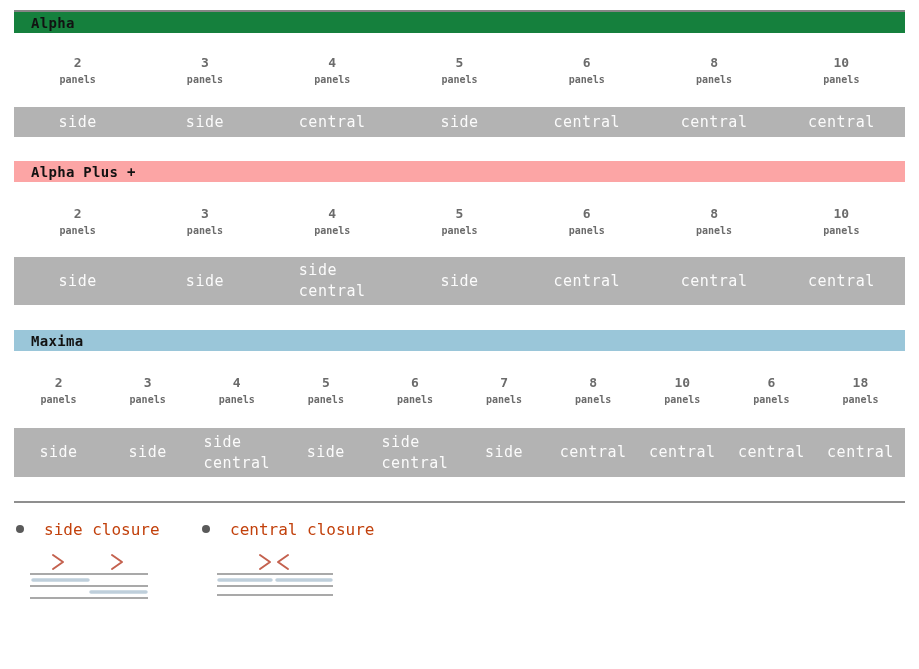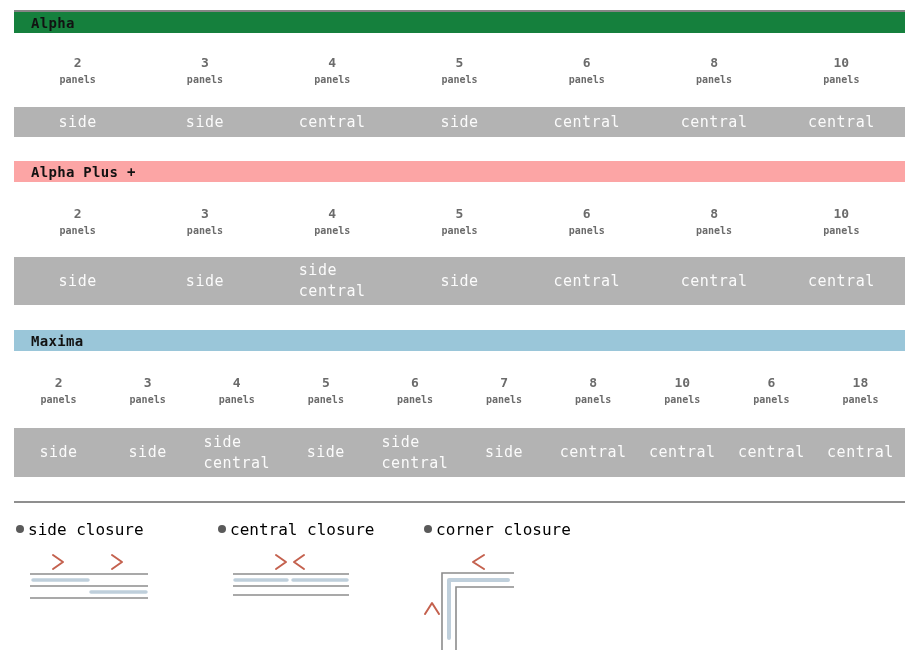--- a/index.html
+++ b/index.html
@@ -39,25 +39,25 @@
   .closure-bar.h49 { height: 49px; margin-top: 19px; }
   .closure-cell {
     display: flex; align-items: center; justify-content: center;
     text-align: left; color: #fbfbfb; font-size: 15px;
     letter-spacing: 0.5px; white-space: pre-line; line-height: 21px;
   }
 
   .legend-area { position: relative; height: 131px; margin-top: 16px; }
   .legend-group { position: absolute; top: 0; }
   .legend-group.g1 { left: 2px; }
-  .legend-group.g2 { left: 204px; }
+  .legend-group.g2 { left: 188px; }
   .legend-group.g3 { left: 410px; }
   .legend-label {
-    display: flex; align-items: center; gap: 4px;
-    color: #000000; font-size: 16px; height: 20px;
+    display: flex; align-items: center; gap: 20px;
+    color: #c2410c; font-size: 16px; height: 20px;
   }
   .legend-bullet {
     width: 8px; height: 8px; border-radius: 50%;
     background: #5a5a5a; flex: 0 0 auto;
   }
   .diagram { display: block; }
   .diagram.d1 { margin: 8px 0 0 13px; }
   .diagram.d2 { margin: 8px 0 0 14px; }
   .diagram.d3 { margin: 8px 0 0 -9px; }
 </style>
@@ -244,28 +244,15 @@
         <polyline points="44,8 54,15 44,22" fill="none" stroke="#c4614e" stroke-width="2" stroke-linecap="round" stroke-linejoin="round"></polyline>
         <polyline points="72,8 62,15 72,22" fill="none" stroke="#c4614e" stroke-width="2" stroke-linecap="round" stroke-linejoin="round"></polyline>
         <line x1="1" y1="27" x2="117" y2="27" stroke="#8c8c8c" stroke-width="1.6"></line>
         <line x1="3" y1="33" x2="55" y2="33" stroke="#bfcfdb" stroke-width="3.5" stroke-linecap="round"></line>
         <line x1="61" y1="33" x2="115" y2="33" stroke="#bfcfdb" stroke-width="3.5" stroke-linecap="round"></line>
         <line x1="1" y1="39" x2="117" y2="39" stroke="#8c8c8c" stroke-width="1.6"></line>
         <line x1="1" y1="48" x2="117" y2="48" stroke="#8c8c8c" stroke-width="1.6"></line>
       </svg>
     </div>
 
-    <div class="legend-group g3">
-      <div class="legend-label">
-        <span class="legend-bullet"></span>
-        <span>corner closure</span>
-      </div>
-      <svg class="diagram d3" width="102" height="103" viewBox="0 0 102 103">
-        <polyline points="69,8 58,15 69,22" fill="none" stroke="#c4614e" stroke-width="2" stroke-linecap="round" stroke-linejoin="round"></polyline>
-        <polyline points="10,67 17,56 24,67" fill="none" stroke="#c4614e" stroke-width="2" stroke-linecap="round" stroke-linejoin="round"></polyline>
-        <polyline points="99,26 27,26 27,103" fill="none" stroke="#8c8c8c" stroke-width="1.6"></polyline>
-        <polyline points="93,33 34,33 34,91" fill="none" stroke="#bfcfdb" stroke-width="4" stroke-linecap="round" stroke-linejoin="round"></polyline>
-        <polyline points="99,40 41,40 41,103" fill="none" stroke="#8c8c8c" stroke-width="1.6"></polyline>
-      </svg>
-    </div>
 
   </div>
 </div>
 
 </body></html>

